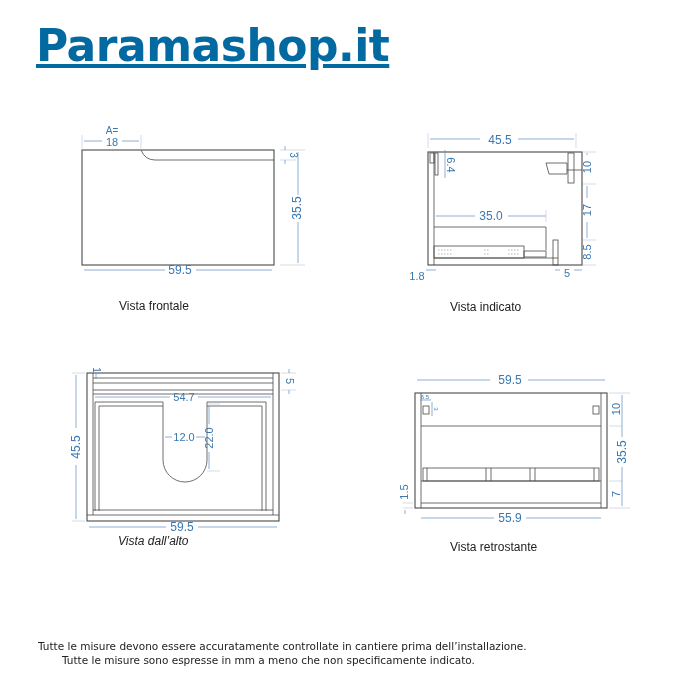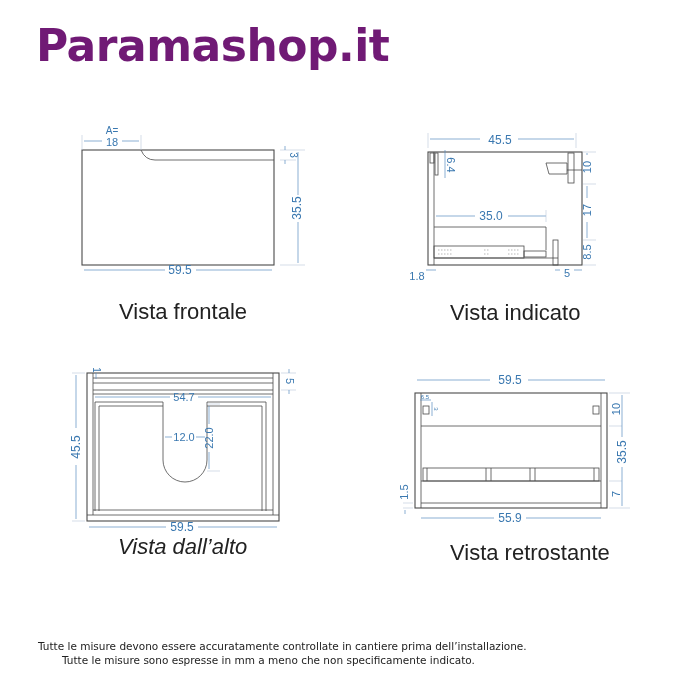--- a/index.html
+++ b/index.html
@@ -1,20 +1,20 @@
 <!DOCTYPE html>
 <html><head>
 <meta charset="utf-8">
 <style>
   html, body { margin: 0; padding: 0; background: #ffffff; }
   body { width: 700px; height: 700px; position: relative; overflow: hidden; font-family: "DejaVu Sans", sans-serif; }
-  .brand { position: absolute; left: 36px; top: 20px; font-family: "DejaVu Sans", sans-serif; font-weight: bold; font-size: 44px; color: #701a75; letter-spacing: -0.5px; }
+  .brand { position: absolute; left: 36px; top: 20px; font-family: "DejaVu Sans", sans-serif; font-weight: bold; font-size: 44px; color: #0369a1; letter-spacing: -0.5px; text-decoration: underline; }
   .view { position: absolute; }
   .view svg { display: block; overflow: visible; }
-  .caption { position: absolute; font-family: "Liberation Sans", sans-serif; font-size: 22px; color: #222; }
+  .caption { position: absolute; font-family: "Liberation Sans", sans-serif; font-size: 12px; color: #222; }
   .note { position: absolute; left: 38px; font-family: "DejaVu Sans", sans-serif; font-size: 10.5px; color: #222; white-space: nowrap; }
   .dim { font-family: "Liberation Sans", sans-serif; fill: #3a78b0; }
   .ln { stroke: #4a4a4a; fill: none; stroke-width: 1.1; }
   .ln2 { stroke: #4a4a4a; fill: none; stroke-width: 0.8; }
   .dl { stroke: #5a8ec0; stroke-width: 0.7; fill: none; }
   .ext { stroke: #b8c8d8; stroke-width: 0.6; fill: none; }
 </style>
 </head>
 <body>
 

